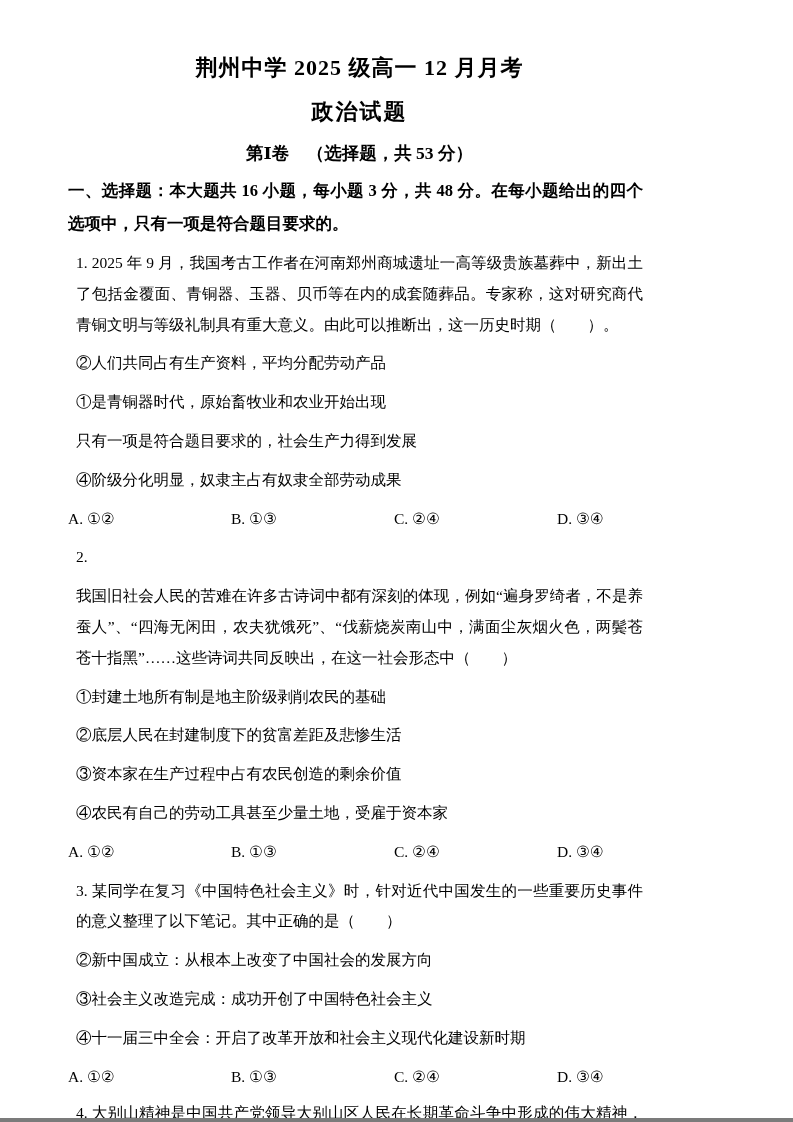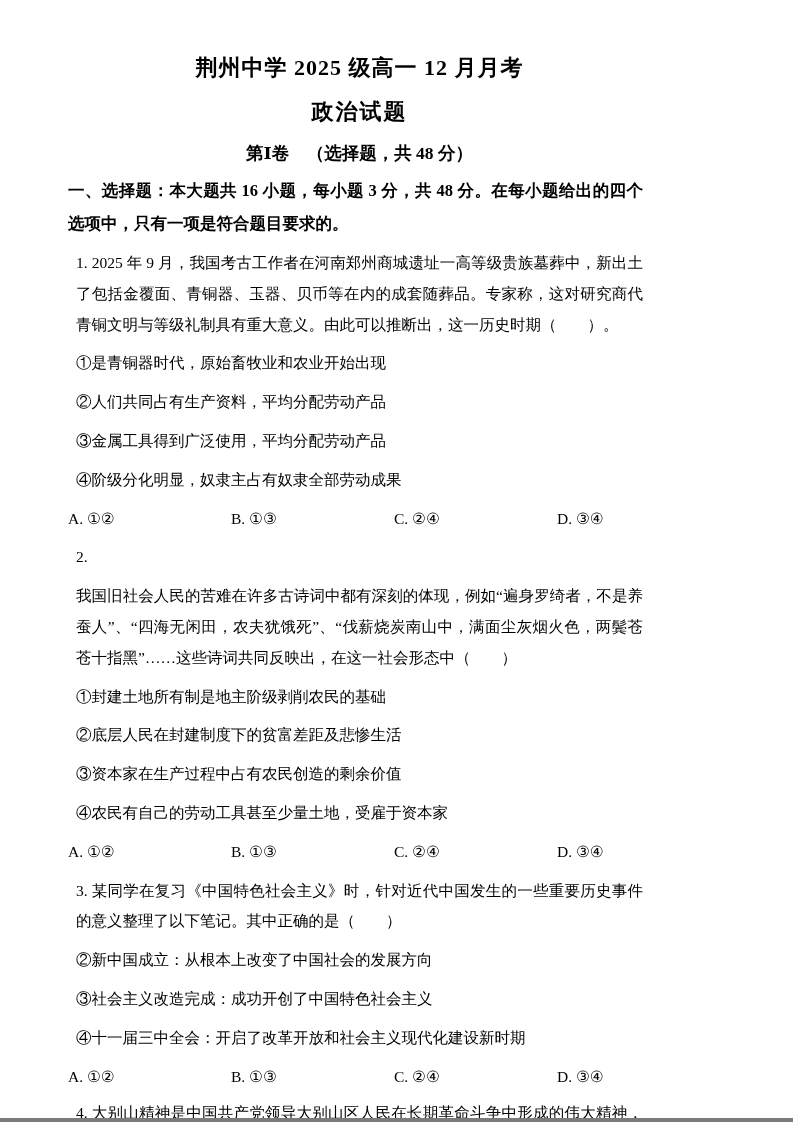--- a/index.html
+++ b/index.html
@@ -84,29 +84,29 @@
     background: #7b7b7b;
   }
 </style>
 </head>
 <body>
 
 <div class="doc">
 
   <h1 class="title">荆州中学 2025 级高一 12 月月考</h1>
   <h1 class="subtitle">政治试题</h1>
-  <h2 class="section-heading">第Ⅰ卷　（选择题，共 48 分）</h2>
+  <h2 class="section-heading">第Ⅰ卷　（选择题，共 53 分）</h2>
 
   <p class="instructions">一、选择题：本大题共 16 小题，每小题 3 分，共 48 分。在每小题给出的四个选项中，只有一项是符合题目要求的。</p>
 
   <section>
     <p class="body-line stem">1. 2025 年 9 月，我国考古工作者在河南郑州商城遗址一高等级贵族墓葬中，新出土了包括金覆面、青铜器、玉器、贝币等在内的成套随葬品。专家称，这对研究商代青铜文明与等级礼制具有重大意义。由此可以推断出，这一历史时期（　　）。</p>
+    <p class="body-line">②人们共同占有生产资料，平均分配劳动产品</p>
     <p class="body-line">①是青铜器时代，原始畜牧业和农业开始出现</p>
-    <p class="body-line">②人们共同占有生产资料，平均分配劳动产品</p>
-    <p class="body-line">③金属工具得到广泛使用，平均分配劳动产品</p>
+    <p class="body-line">只有一项是符合题目要求的，社会生产力得到发展</p>
     <p class="body-line">④阶级分化明显，奴隶主占有奴隶全部劳动成果</p>
     <div class="choices">
       <span>A. ①②</span>
       <span>B. ①③</span>
       <span>C. ②④</span>
       <span>D. ③④</span>
     </div>
   </section>
 
   <section>

